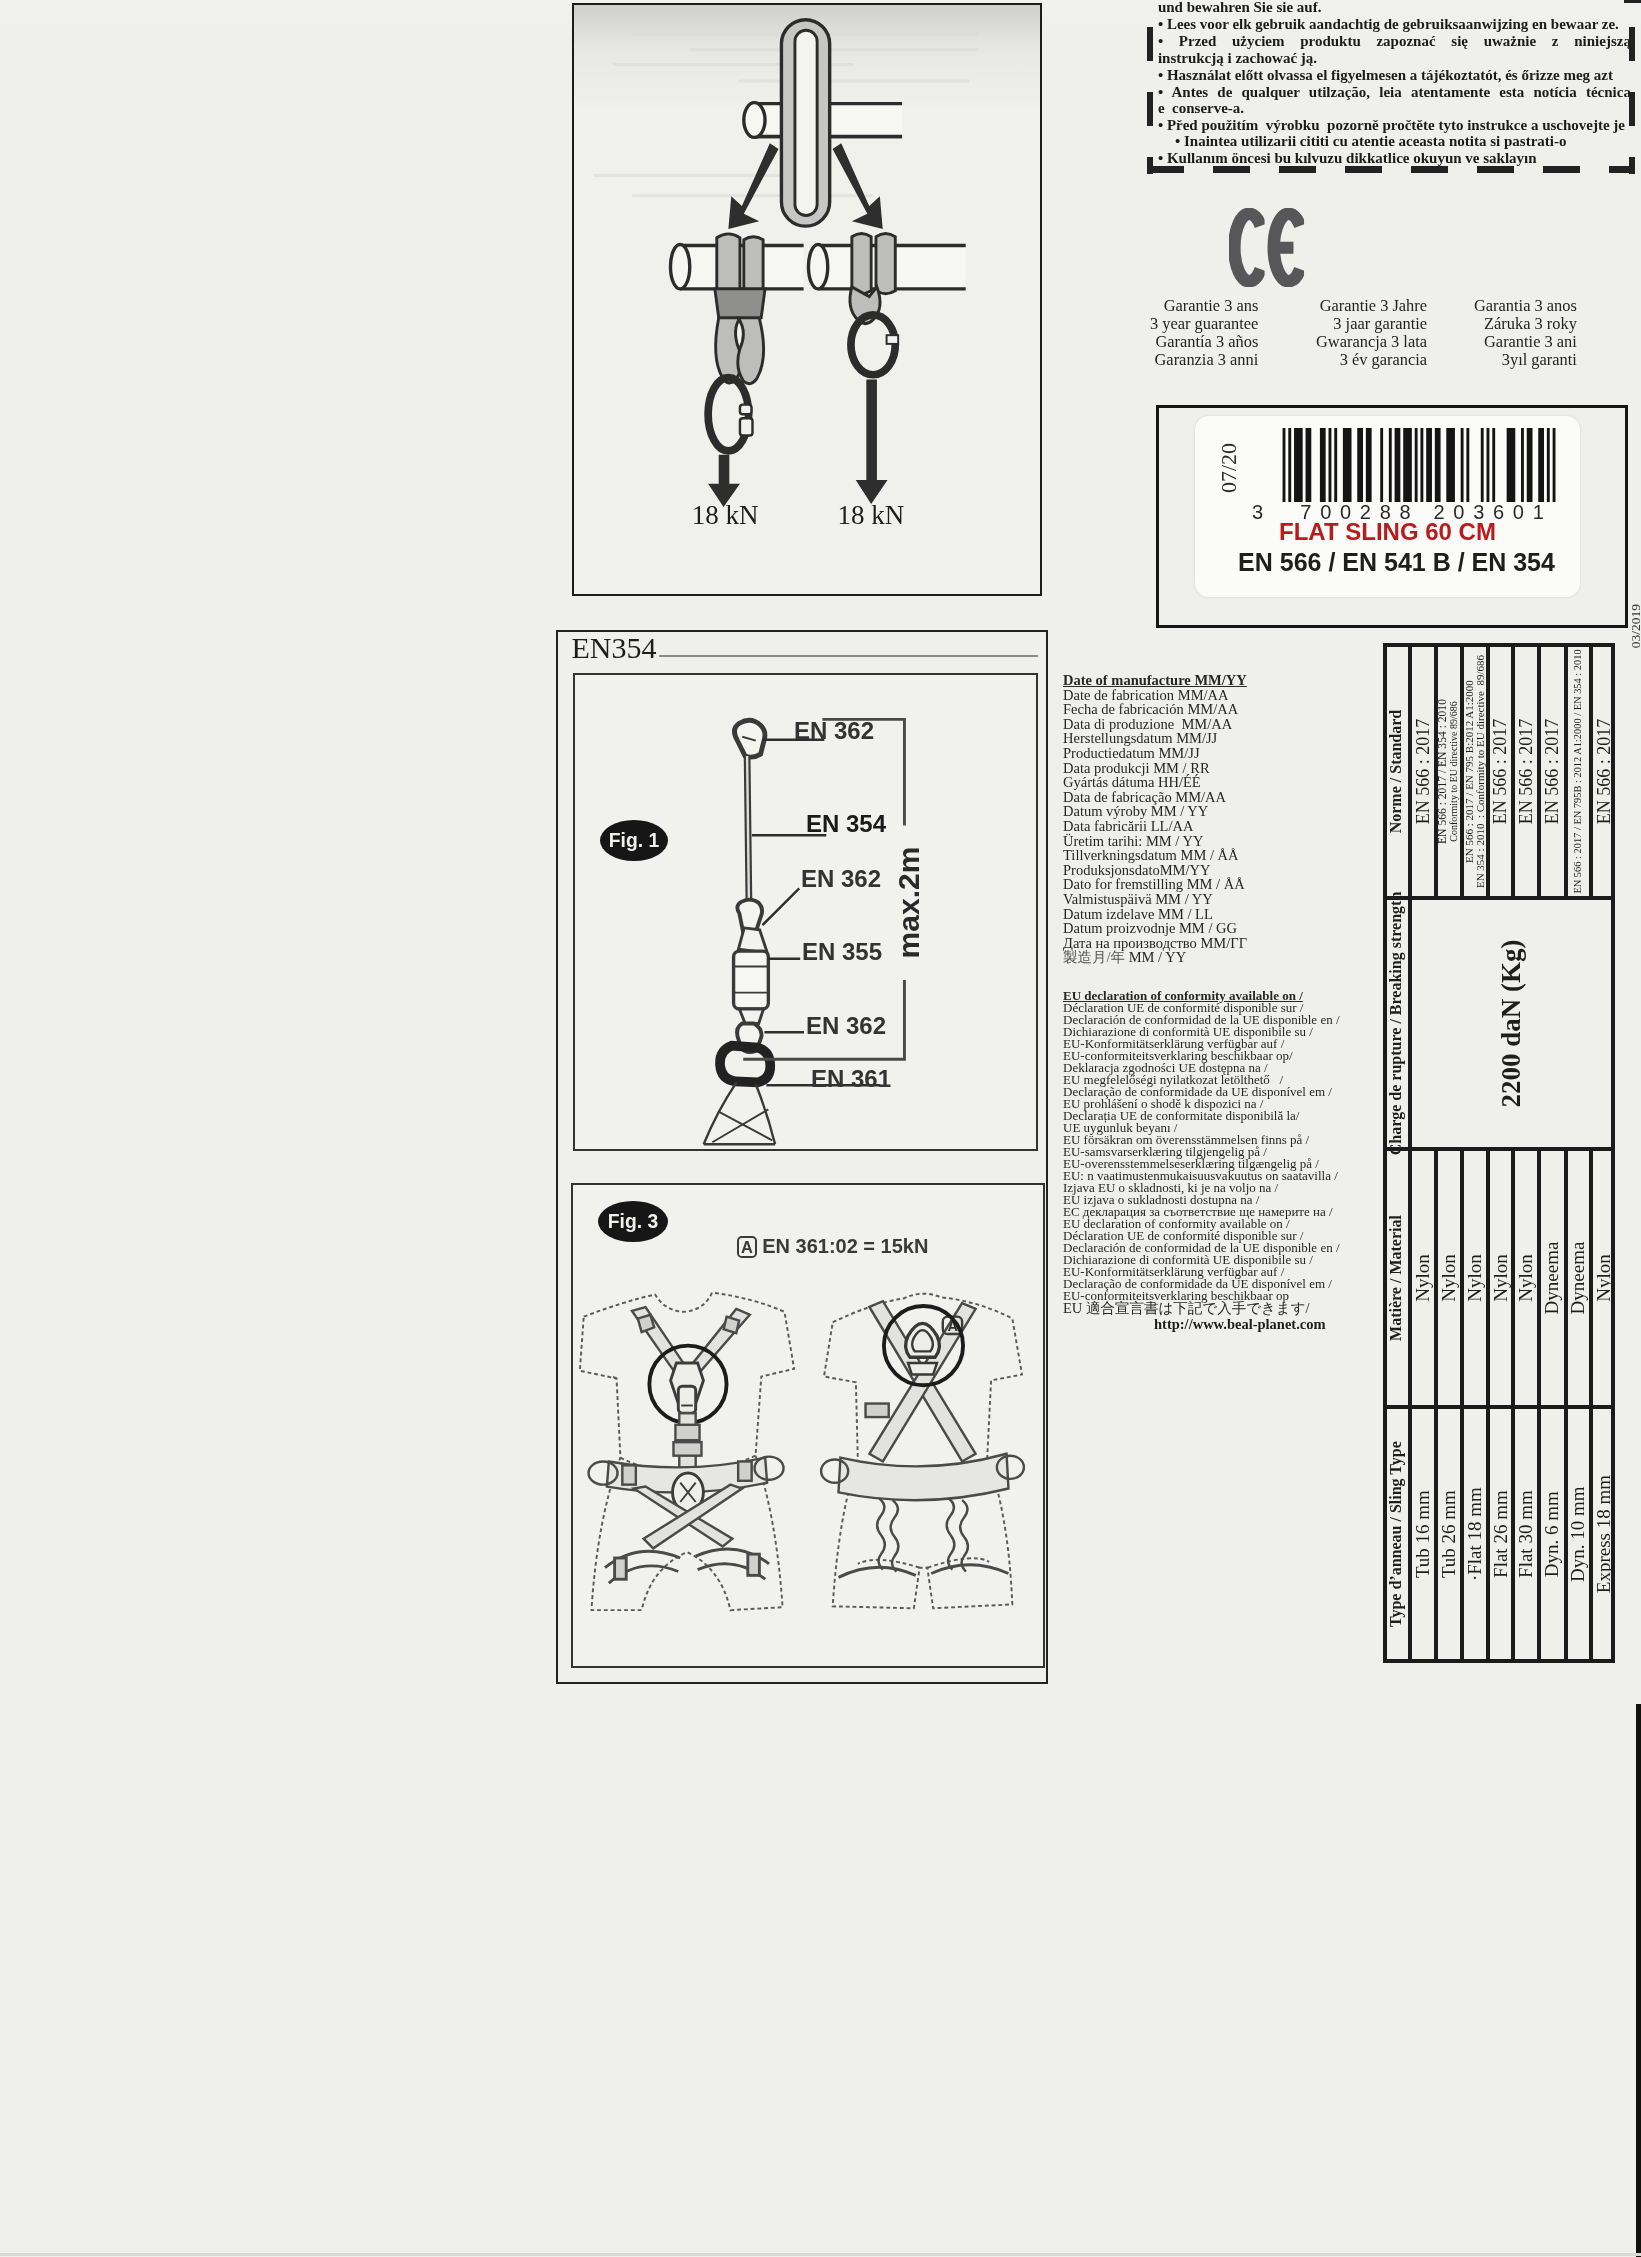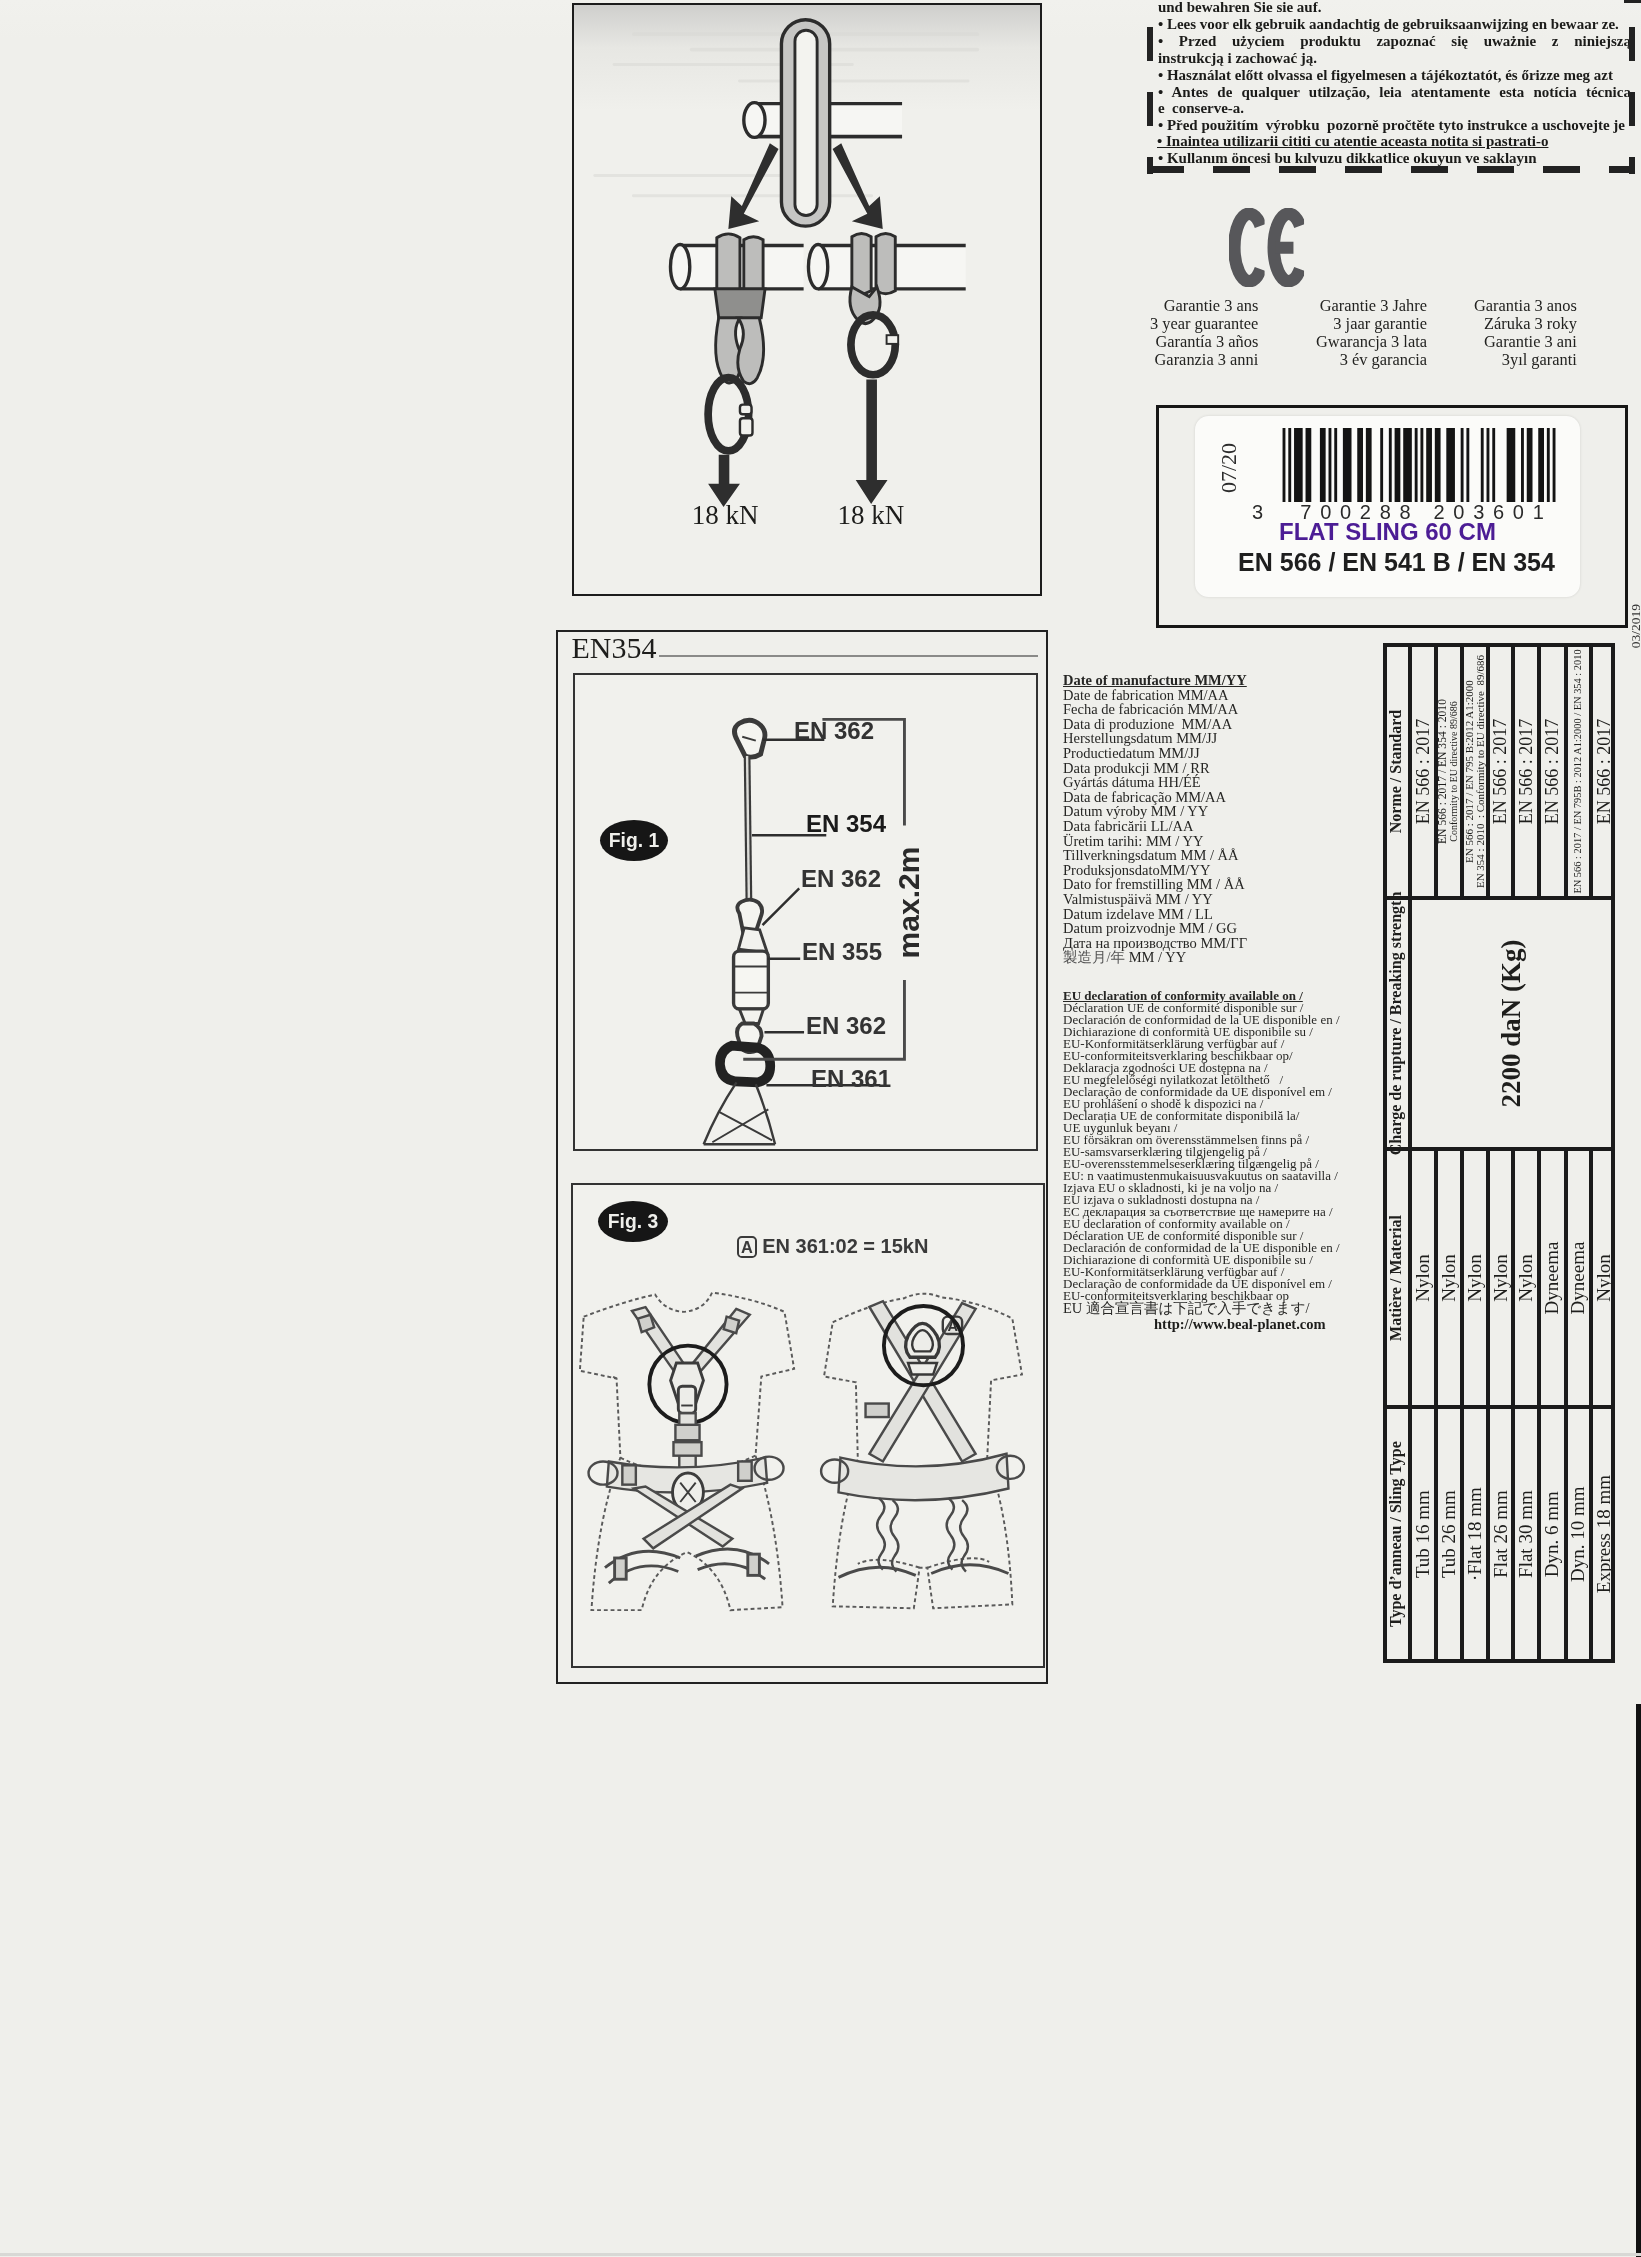--- a/index.html
+++ b/index.html
@@ -89,21 +89,21 @@
 
 <div id="notice" class="abs ser" style="left:1156px;top:0;width:477px;height:183px;font-weight:bold;font-size:15px;color:#1b1b19;">
   <div class="abs" style="left:1.9px;top:-1px;">und bewahren Sie sie auf.</div>
   <div class="abs" style="left:1.9px;top:16.4px;width:475px;white-space:nowrap;">• Lees voor elk gebruik aandachtig de gebruiksaanwijzing en bewaar ze.</div>
   <div class="abs" style="left:1.9px;top:33px;width:473px;text-align:justify;text-align-last:justify;">• Przed użyciem produktu zapoznać się uważnie z niniejszą</div>
   <div class="abs" style="left:1.9px;top:50px;">instrukcją i zachować ją.</div>
   <div class="abs" style="left:1.9px;top:67px;white-space:nowrap;">• Használat előtt olvassa el figyelmesen a tájékoztatót, és őrizze meg azt</div>
   <div class="abs" style="left:1.9px;top:84px;width:473px;text-align:justify;text-align-last:justify;">• Antes de qualquer utilzação, leia atentamente esta notícia técnica</div>
   <div class="abs" style="left:1.9px;top:100px;">e&nbsp; conserve-a.</div>
   <div class="abs" style="left:1.9px;top:117px;white-space:nowrap;">• Před použitím&nbsp; výrobku&nbsp; pozorně pročtěte tyto instrukce a uschovejte je</div>
-  <div class="abs" style="left:1px;top:133px;white-space:nowrap;text-decoration:underline;">• Inaintea utilizarii cititi cu atentie aceasta notita si pastrati-o</div>
+  <div class="abs" style="left:19px;top:133px;white-space:nowrap;">• Inaintea utilizarii cititi cu atentie aceasta notita si pastrati-o</div>
   <div class="abs" style="left:1.9px;top:150px;white-space:nowrap;">• Kullanım öncesi bu kılvuzu dikkatlice okuyun ve saklayın</div>
 </div>
 
 <div class="abs" style="left:1147px;top:27px;width:5.8px;height:147px;background:repeating-linear-gradient(180deg,#222 0 34px,transparent 34px 65px);"></div>
 
 <div class="abs" style="left:1629px;top:27px;width:5.8px;height:147px;background:repeating-linear-gradient(180deg,#222 0 34px,transparent 34px 65px);"></div>
 
 <div class="abs" style="left:1147px;top:166px;width:488px;height:6.8px;background:repeating-linear-gradient(90deg,#222 0 37px,transparent 37px 66px);"></div>
 
 <div id="ce" class="abs" style="left:1229px;top:208px;width:76px;height:79px;">
@@ -169,21 +169,21 @@
       <rect x="233.18" y="0" width="8.97" height="77"></rect>
       <rect x="248.13" y="0" width="2.99" height="77"></rect>
       <rect x="254.11" y="0" width="5.98" height="77"></rect>
       <rect x="266.06" y="0" width="5.98" height="77"></rect>
       <rect x="275.03" y="0" width="2.99" height="77"></rect>
       <rect x="281.01" y="0" width="2.99" height="77"></rect>
     </svg>
 
   <div class="abs san" style="left:93px;top:93px;width:319px;font-size:20px;color:#2a2a2a;letter-spacing:8.7px;">3&nbsp;&nbsp;700288&nbsp;203601</div>
 
-  <div class="abs san" style="left:36px;top:110px;width:385px;text-align:center;font-weight:bold;font-size:24px;color:#4c1d95;">FLAT SLING 60 CM</div>
+  <div class="abs san" style="left:36px;top:110px;width:385px;text-align:center;font-weight:bold;font-size:24px;color:#b91c1c;">FLAT SLING 60 CM</div>
 
   <div class="abs san" style="left:25px;top:140px;width:425px;text-align:center;font-weight:bold;font-size:25px;color:#1e1e1e;">EN 566 / EN 541 B / EN 354</div>
 </div>
 
 <div id="en354" class="abs" style="left:556px;top:630px;width:488px;height:1050px;border:2.9px solid #222;">
 
   <div class="abs ser" style="left:13.5px;top:-1px;font-size:30px;color:#1e1e1c;">EN354</div>
 
   <div class="abs" style="left:101px;top:23px;width:379px;height:1.9px;background:#8a8a88;"></div>
 </div>

